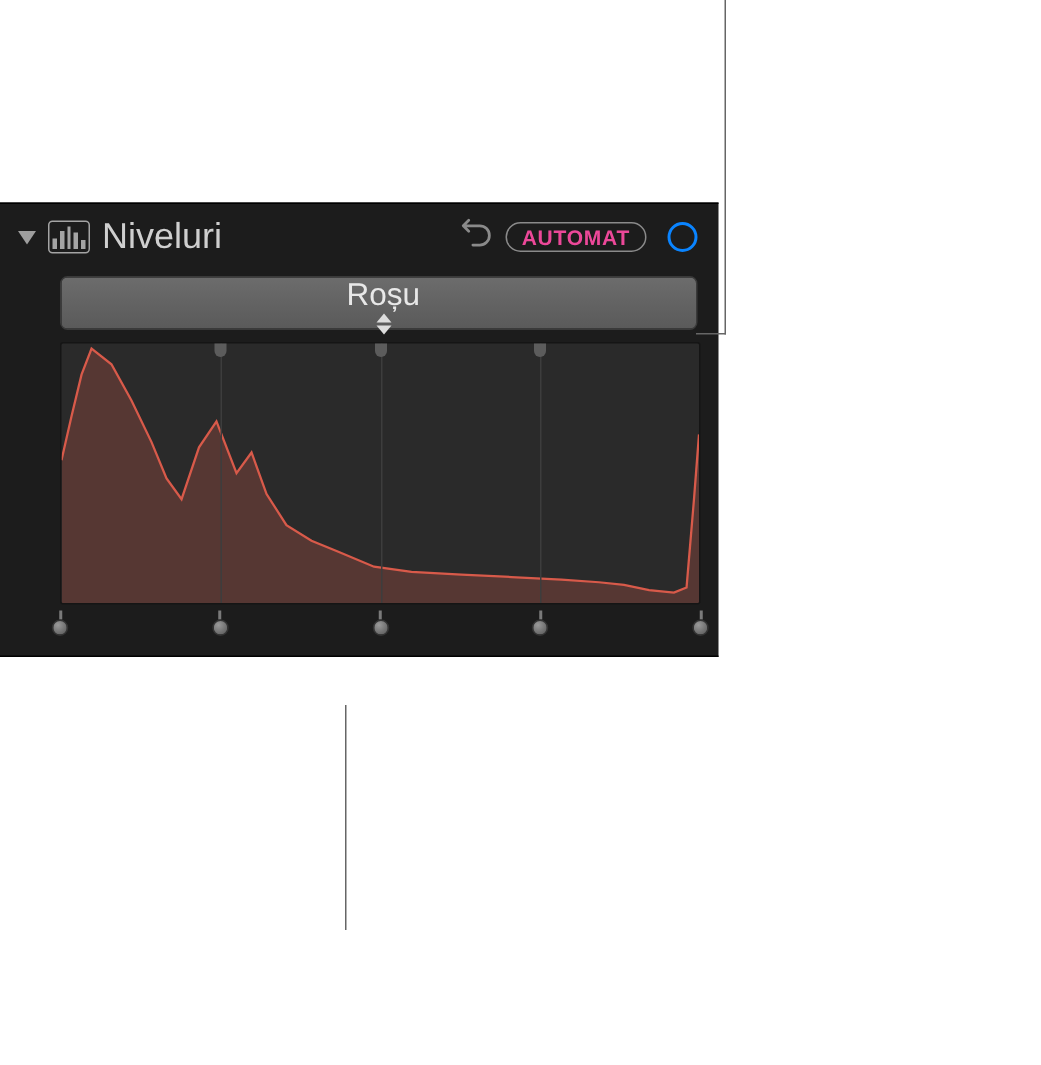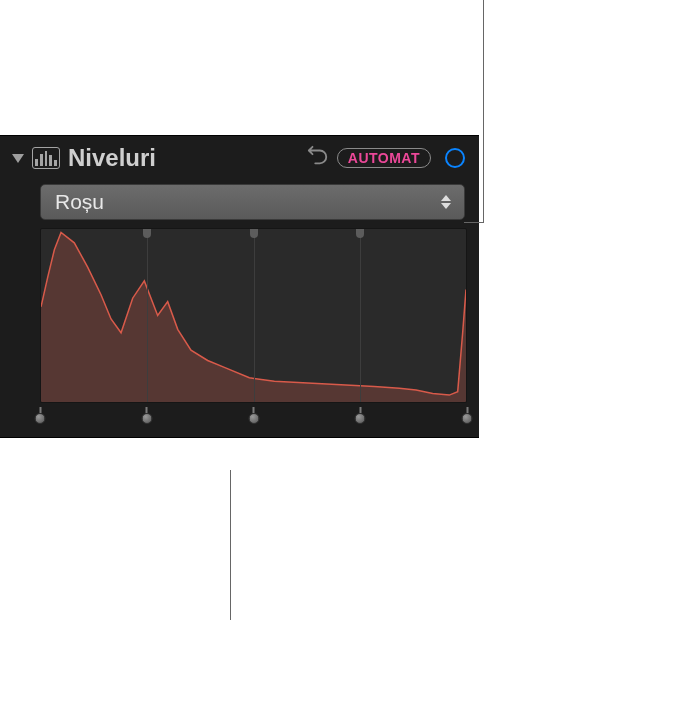--- a/index.html
+++ b/index.html
@@ -53,21 +53,21 @@
       background: #a4a4a4;
     }
     .levels-icon span:nth-child(1){height:7px}
     .levels-icon span:nth-child(2){height:12px}
     .levels-icon span:nth-child(3){height:15px}
     .levels-icon span:nth-child(4){height:11px}
     .levels-icon span:nth-child(5){height:6px}
     .title {
       color: #cfcfcf;
       font-size: 24px;
-      font-weight: 700;
+      font-weight: 400;
       flex: 1;
     }
     .undo-icon svg {
       width: 22px;
       height: 22px;
     }
     .auto-btn {
       border: 1.5px solid #8a8a8a;
       border-radius: 11px;
       padding: 1px 10px;
@@ -89,20 +89,21 @@
       margin: 4px 14px 8px 40px;
       background: linear-gradient(to bottom, #6c6c6c, #5a5a5a);
       border: 1px solid #3a3a3a;
       border-radius: 5px;
       height: 36px;
       display: flex;
       align-items: center;
       padding: 0 8px 0 14px;
       cursor: pointer;
       position: relative;
+      flex-direction: column;
     }
     .dropdown-label {
       color: #e8e8e8;
       font-size: 21px;
       flex: 1;
     }
     .dropdown-arrows {
       width: 20px;
       display: flex;
       flex-direction: column;

